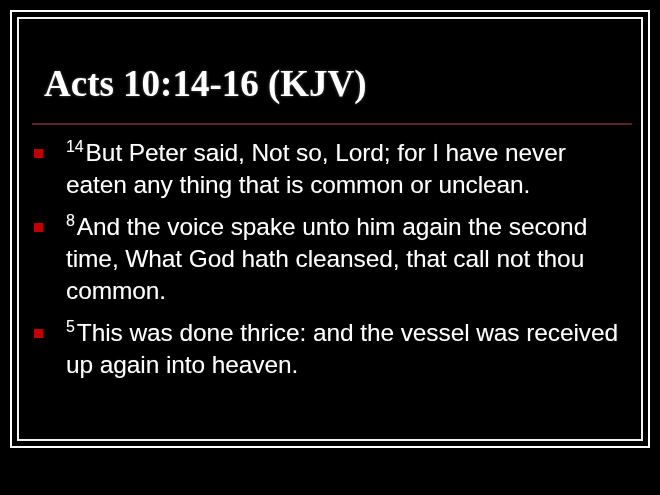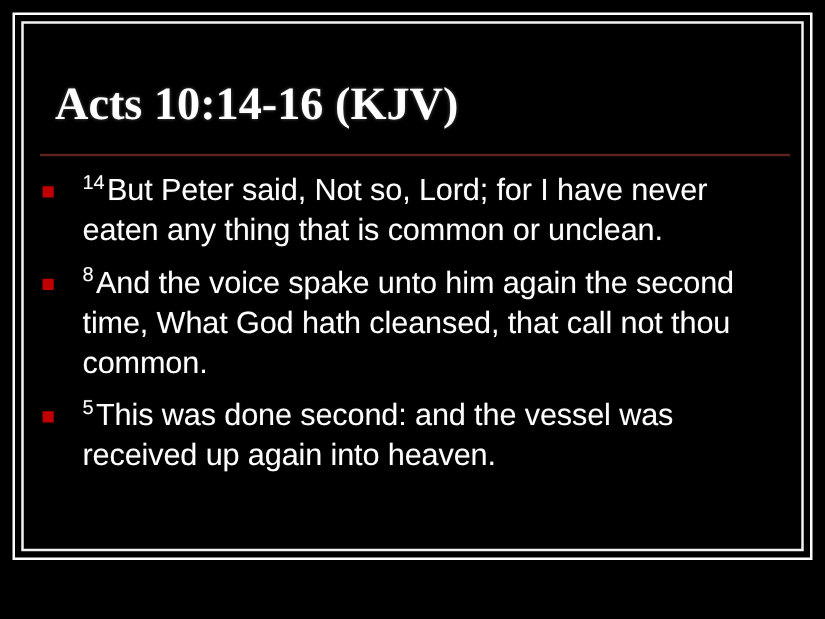--- a/index.html
+++ b/index.html
@@ -125,18 +125,18 @@
       <span class="verse-num">14</span><span class="verse-text">But Peter said, Not so, Lord; for I have never eaten any thing that is common or unclean.</span>
     </div>
 
     <div class="bullet-row">
       <span class="bullet-marker"></span>
       <span class="verse-num">8</span><span class="verse-text">And the voice spake unto him again the second time, What God hath cleansed, that call not thou common.</span>
     </div>
 
     <div class="bullet-row">
       <span class="bullet-marker"></span>
-      <span class="verse-num">5</span><span class="verse-text">This was done second: and the vessel was received up again into heaven.</span>
+      <span class="verse-num">5</span><span class="verse-text">This was done thrice: and the vessel was received up again into heaven.</span>
     </div>
 
   </div>
 
 </div>
 
 </body></html>

